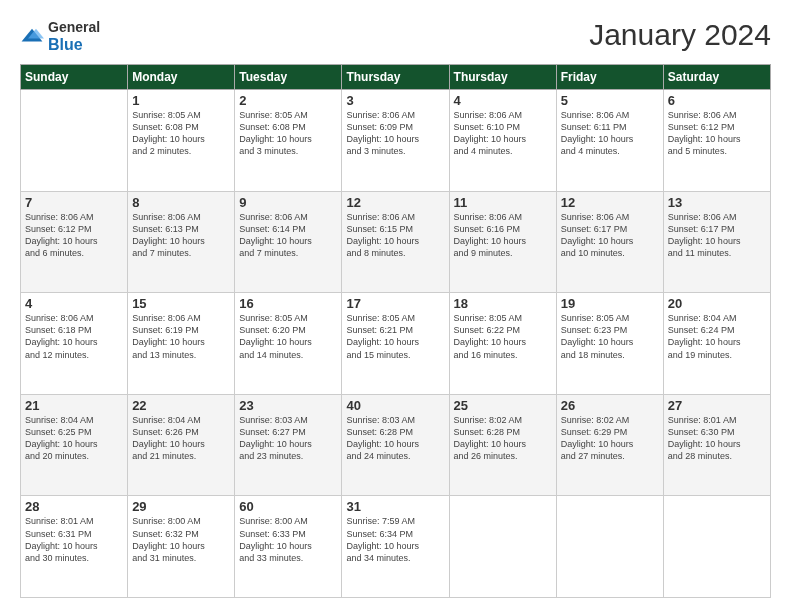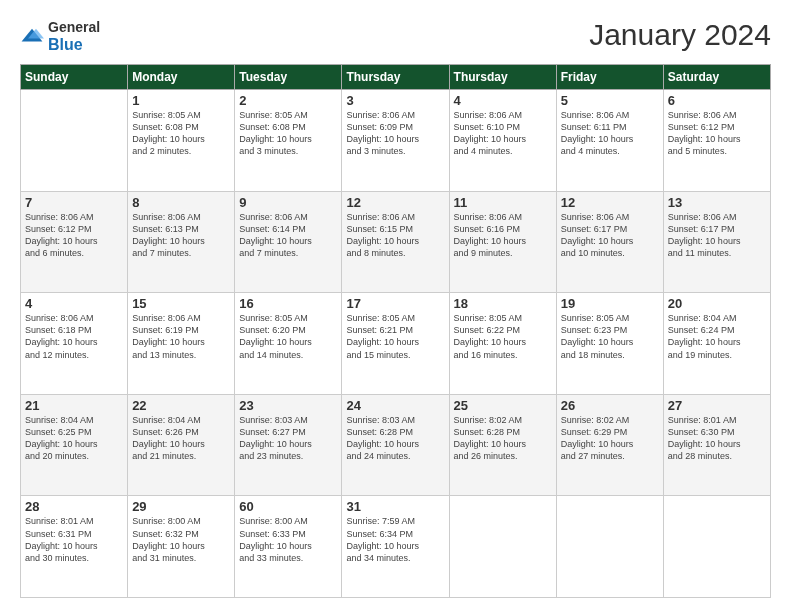--- a/index.html
+++ b/index.html
@@ -274,21 +274,21 @@
 and 21 minutes.</div>
           </td>
           <td>
             <span class="cell-day">23</span>
             <div class="cell-info" style="white-space: pre-line;">Sunrise: 8:03 AM
 Sunset: 6:27 PM
 Daylight: 10 hours
 and 23 minutes.</div>
           </td>
           <td>
-            <span class="cell-day">24</span>
+            <span class="cell-day">40</span>
             <div class="cell-info" style="white-space: pre-line;">Sunrise: 8:03 AM
 Sunset: 6:28 PM
 Daylight: 10 hours
 and 24 minutes.</div>
           </td>
           <td>
             <span class="cell-day">25</span>
             <div class="cell-info" style="white-space: pre-line;">Sunrise: 8:02 AM
 Sunset: 6:28 PM
 Daylight: 10 hours

